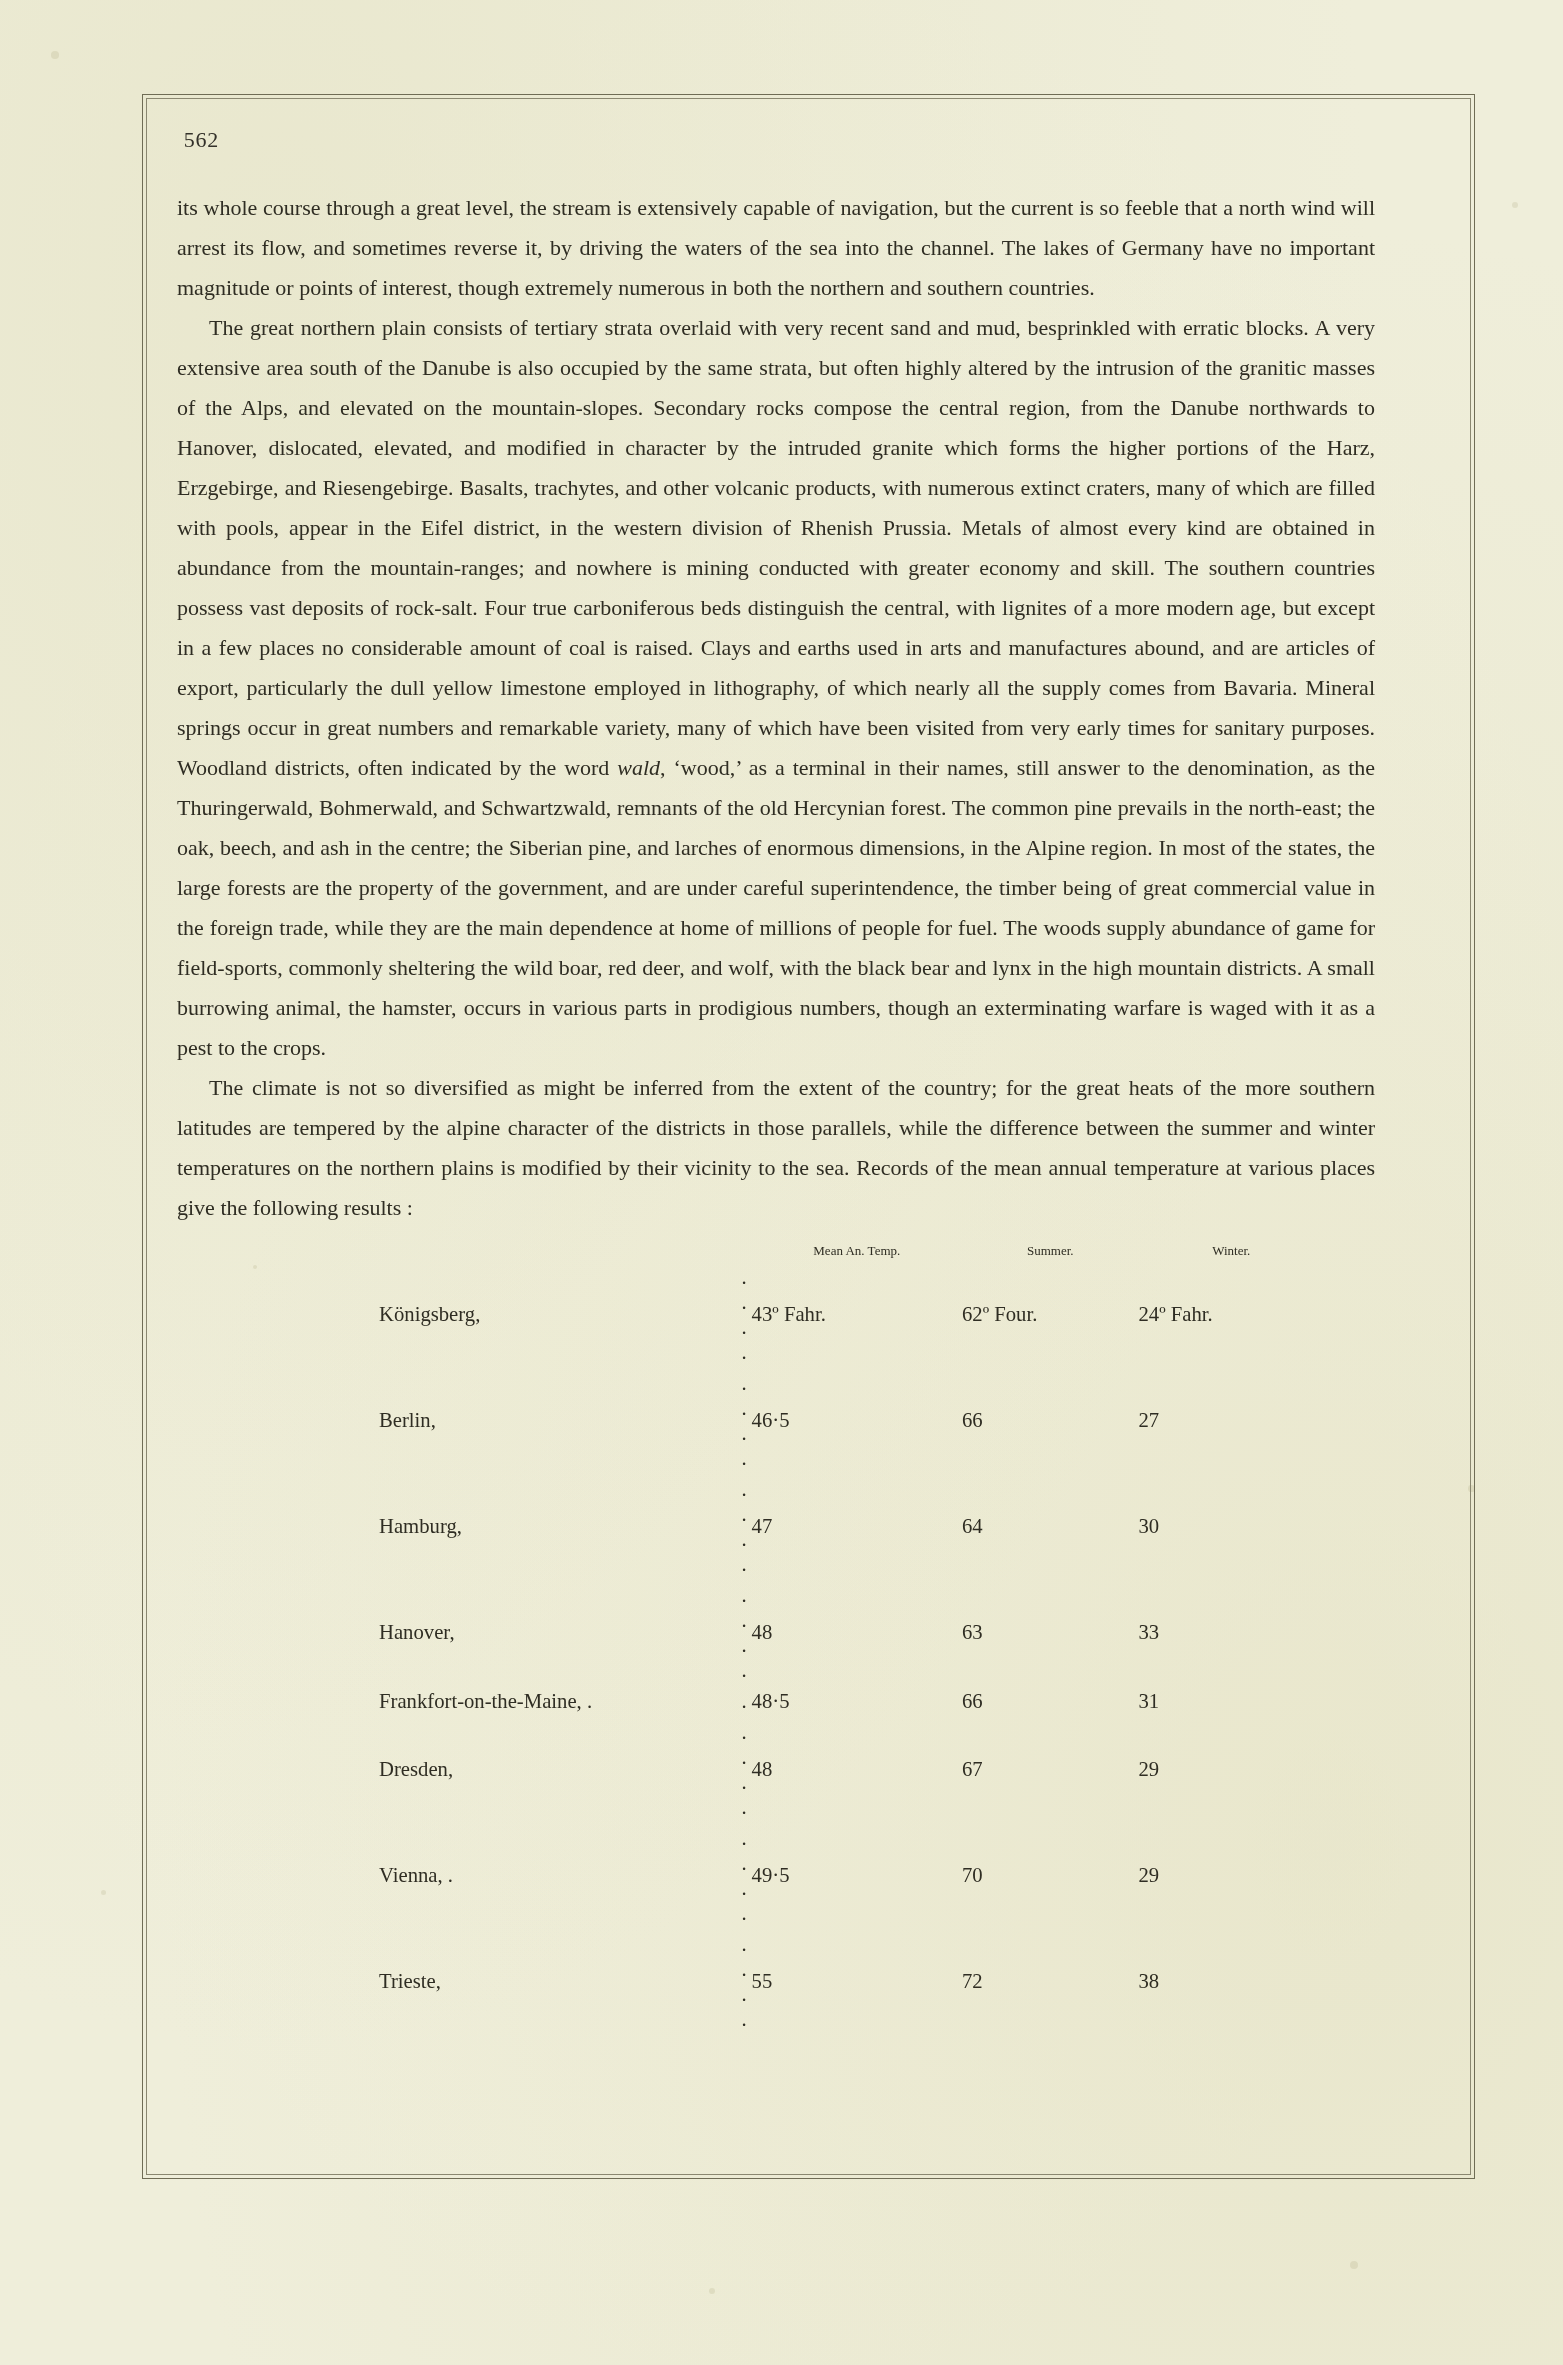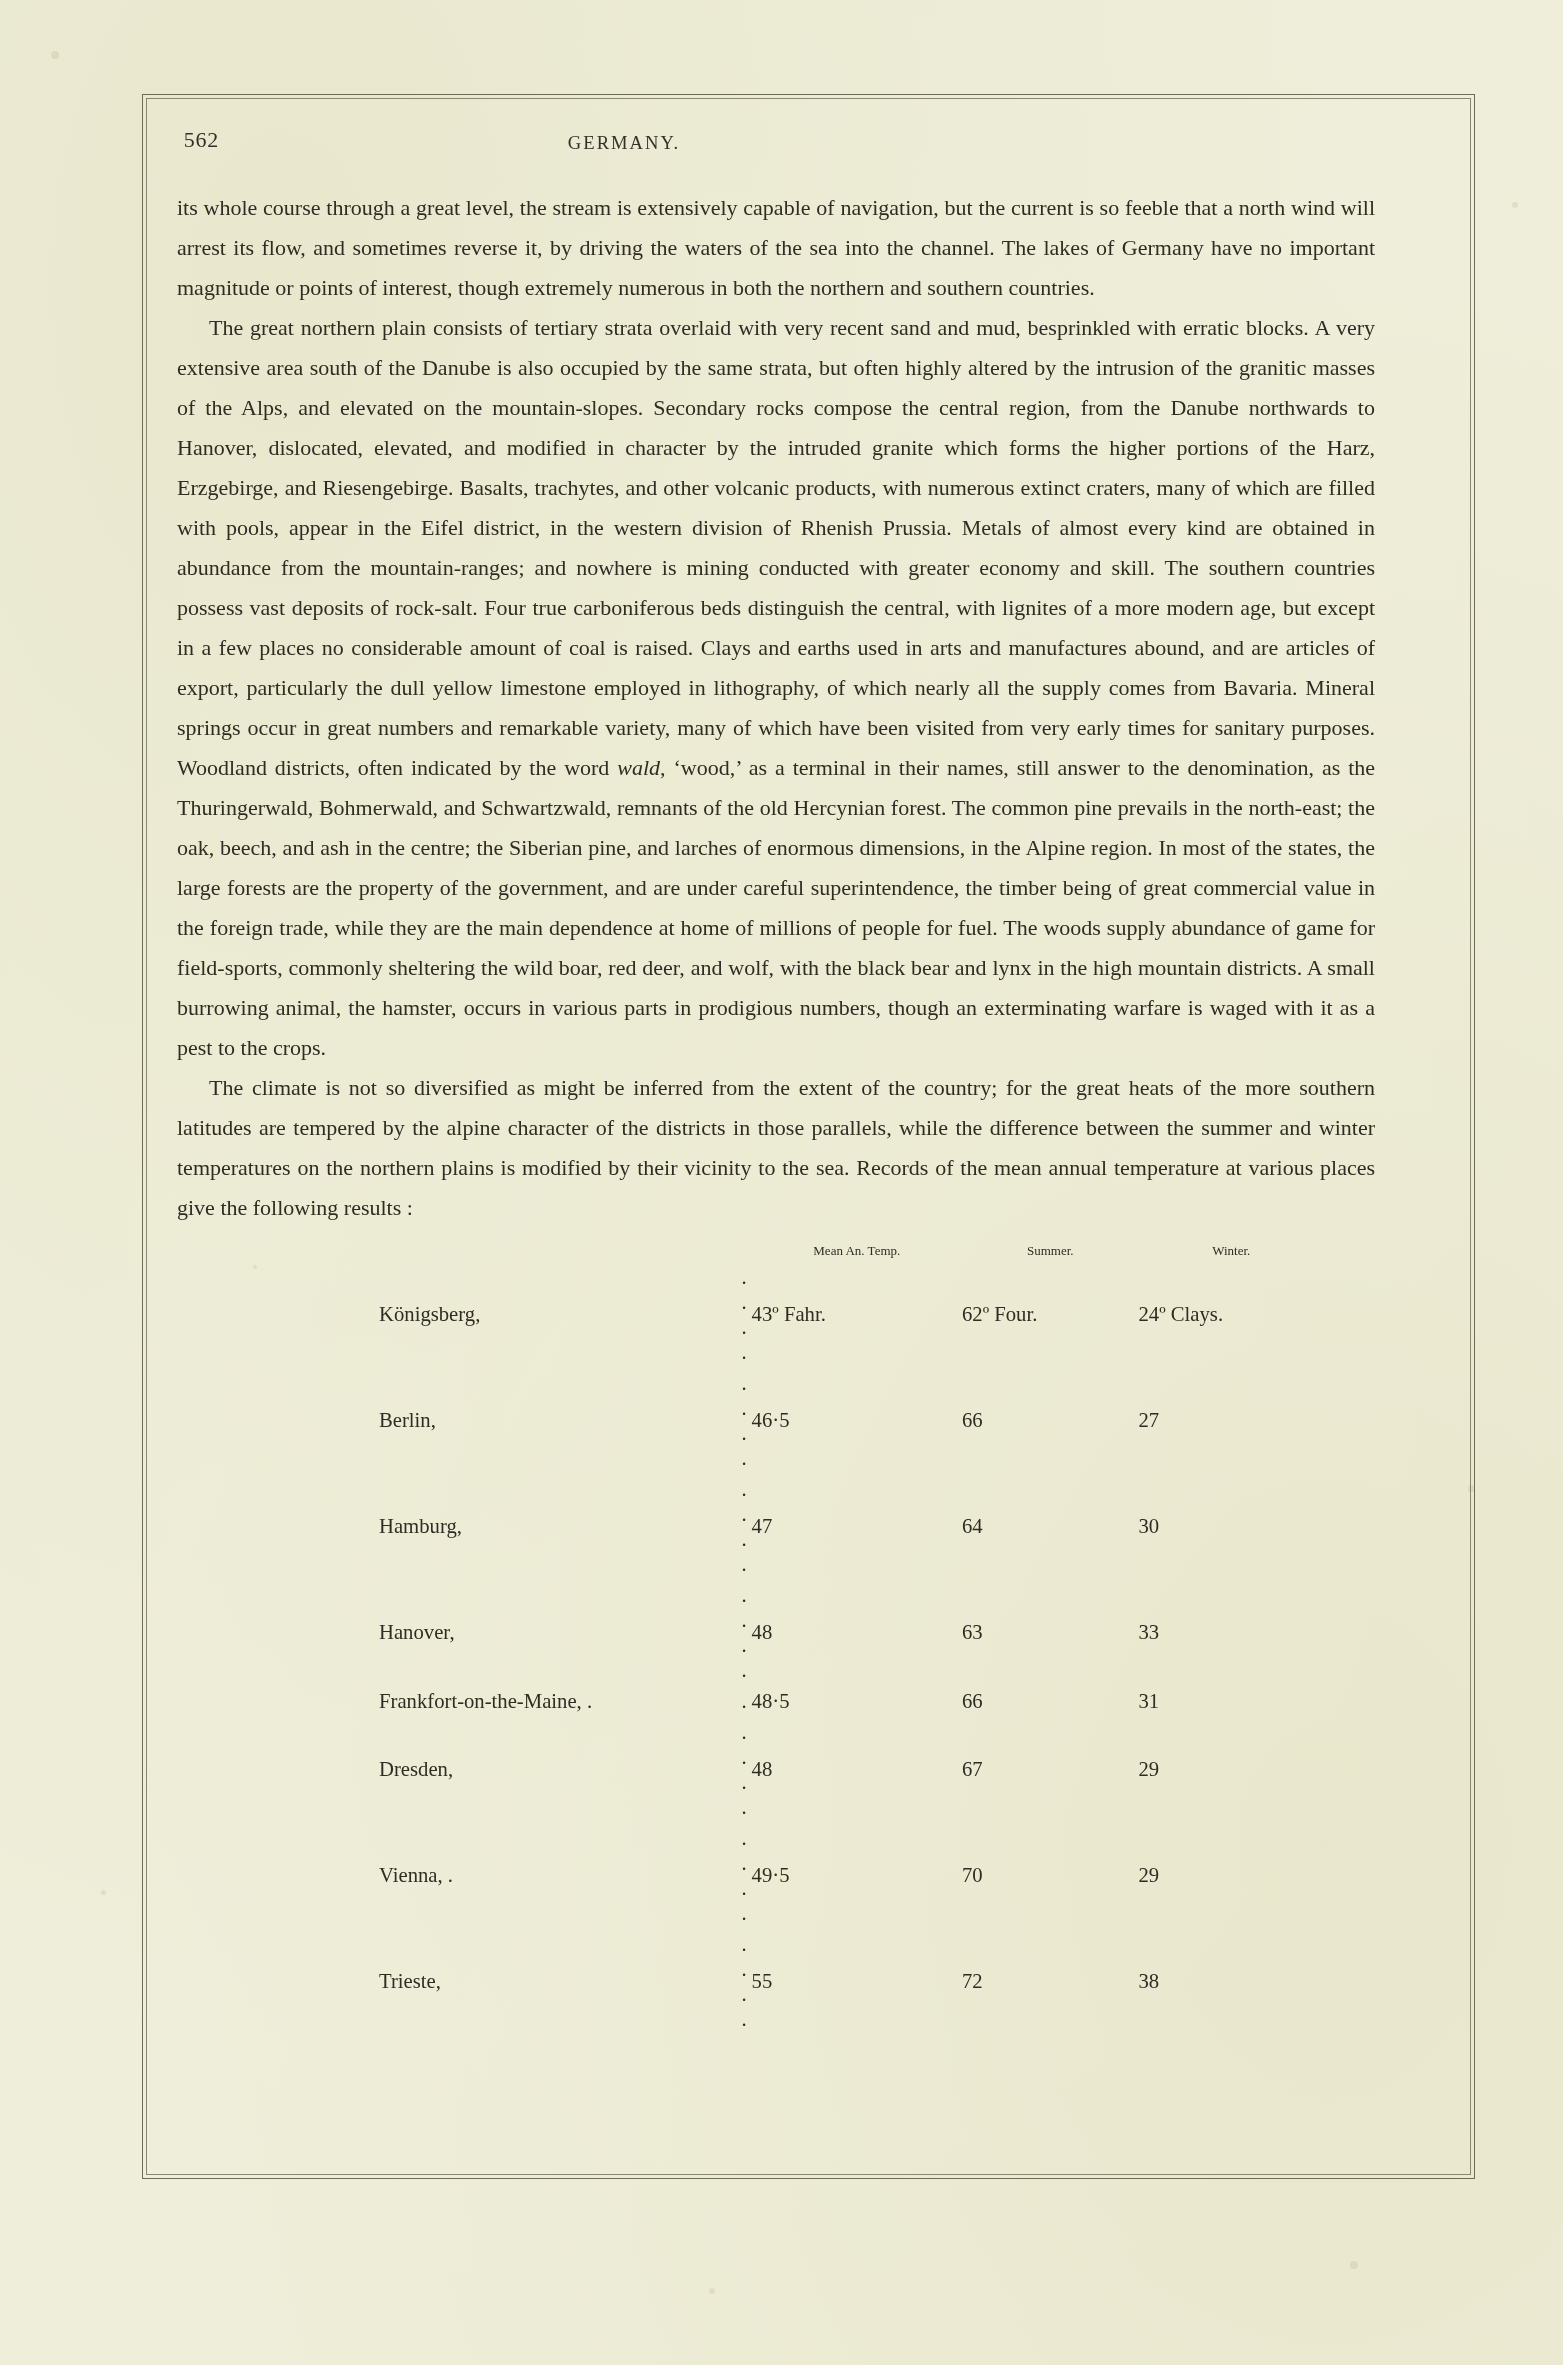--- a/index.html
+++ b/index.html
@@ -157,21 +157,20 @@
   <div class="speckle" style="left:253px;top:1265px;width:4.2px;height:4.2px;"></div>
 
   <div class="frame">
     <div class="frame-inner"></div>
   </div>
 
   <div class="content">
 
     <div class="header-row">
       <div class="folio">562</div>
-      <div class="running-head">GERMANY.</div>
     </div>
 
     <div class="body-text">
       <p>its whole course through a great level, the stream is extensively capable of navigation, but the current is so feeble that a north wind will arrest its flow, and sometimes reverse it, by driving the waters of the sea into the channel.   The lakes of Germany have no important magnitude or points of interest, though extremely numerous in both the northern and southern countries.</p>
       <p class="indent"><span>The great northern plain consists of tertiary strata overlaid with very recent sand and mud, besprinkled with erratic blocks.   A very extensive area south of the Danube is also occupied by the same strata, but often highly altered by the intrusion of the granitic masses of the Alps, and elevated on the mountain-slopes.   Secondary rocks compose the central region, from the Danube northwards to Hanover, dislocated, elevated, and modified in character by the intruded granite which forms the higher portions of the Harz, Erzgebirge, and Riesengebirge.   Basalts, trachytes, and other volcanic products, with numerous extinct craters, many of which are filled with pools, appear in the Eifel district, in the western division of Rhenish Prussia.   Metals of almost every kind are obtained in abundance from the mountain-ranges; and nowhere is mining conducted with greater economy and skill.   The southern countries possess vast deposits of rock-salt.   Four true carboniferous beds distinguish the central, with lignites of a more modern age, but except in a few places no considerable amount of coal is raised. Clays and earths used in arts and manufactures abound, and are articles of export, particularly the dull yellow limestone employed in lithography, of which nearly all the supply comes from Bavaria.   Mineral springs occur in great numbers and remarkable variety, many of which have been visited from very early times for sanitary purposes. Woodland districts, often indicated by the word </span><span class="it">wald</span><span>, ‘wood,’ as a terminal in their names, still answer to the denomination, as the Thuringerwald, Bohmerwald, and Schwartzwald, remnants of the old Hercynian forest.   The common pine prevails in the north-east; the oak, beech, and ash in the centre; the Siberian pine, and larches of enormous dimensions, in the Alpine region.   In most of the states, the large forests are the property of the government, and are under careful superintendence, the timber being of great commercial value in the foreign trade, while they are the main dependence at home of millions of people for fuel.   The woods supply abundance of game for field-sports, commonly sheltering the wild boar, red deer, and wolf, with the black bear and lynx in the high mountain districts.   A small burrowing animal, the hamster, occurs in various parts in prodigious numbers, though an exterminating warfare is waged with it as a pest to the crops.</span></p>
       <p class="indent">The climate is not so diversified as might be inferred from the extent of the country; for the great heats of the more southern latitudes are tempered by the alpine character of the districts in those parallels, while the difference between the summer and winter temperatures on the northern plains is modified by their vicinity to the sea.   Records of the mean annual temperature at various places give the following results :</p>
     </div>
 
     <div class="table-wrap">
       <table class="temps">
@@ -183,21 +182,21 @@
             <th>Summer.</th>
             <th>Winter.</th>
           </tr>
         </thead>
         <tbody>
           <tr>
             <td class="place">Königsberg,</td>
             <td class="leaders">.    .    .    .</td>
             <td class="mean">43º Fahr.</td>
             <td class="summer">62º Four.</td>
-            <td class="winter">24º Clays.</td>
+            <td class="winter">24º Fahr.</td>
           </tr>
           <tr>
             <td class="place">Berlin,</td>
             <td class="leaders">.    .    .    .</td>
             <td class="mean">46·5</td>
             <td class="summer">66</td>
             <td class="winter">27</td>
           </tr>
           <tr>
             <td class="place">Hamburg,</td>

